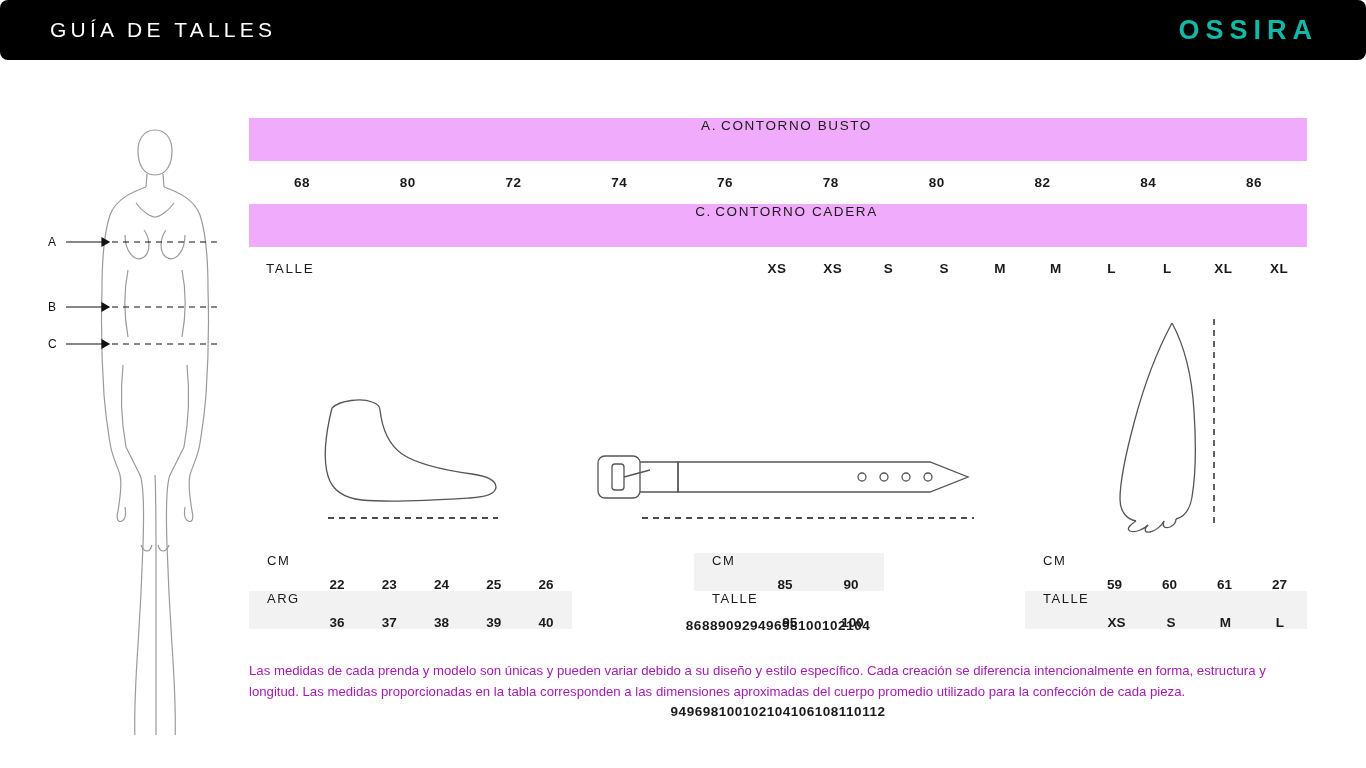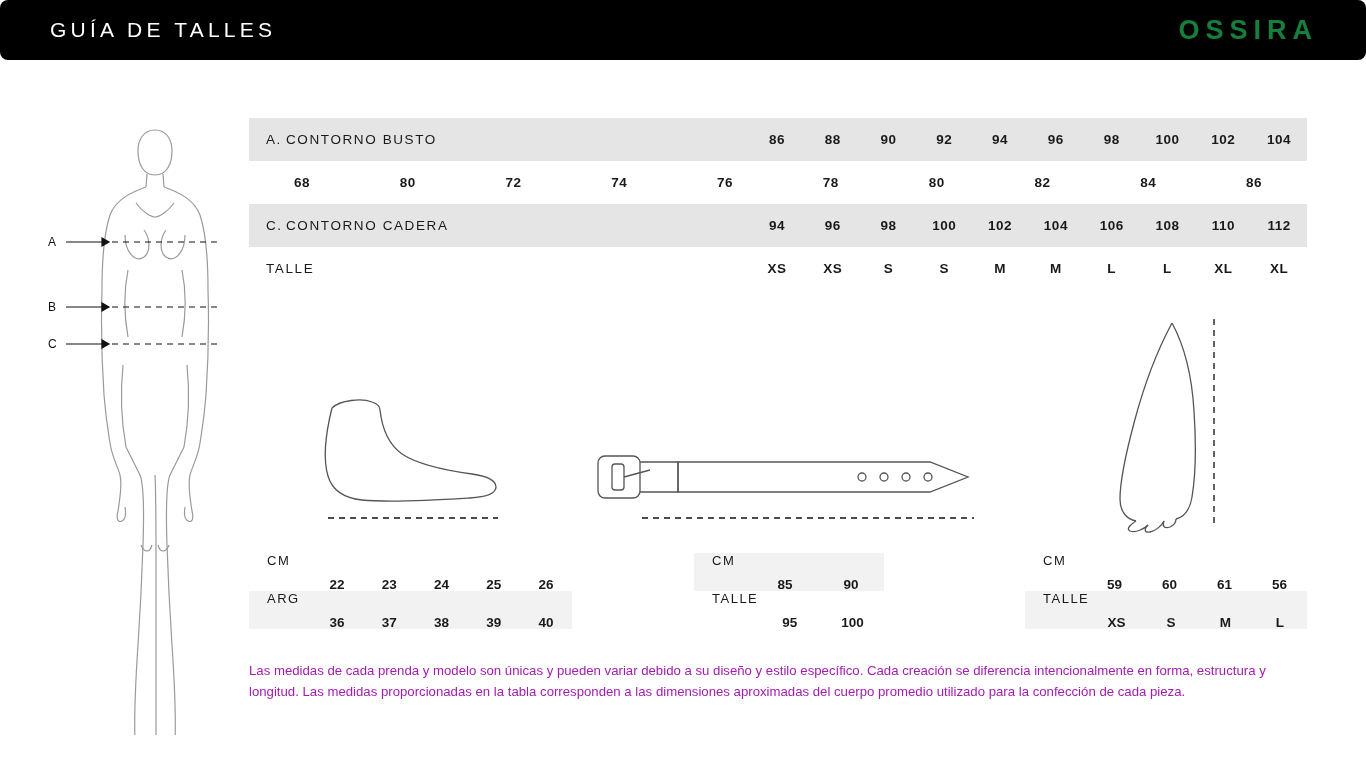--- a/index.html
+++ b/index.html
@@ -28,21 +28,21 @@
     padding: 0 48px 0 50px;
     border-radius: 8px;
   }
   .header-title {
     color: #ffffff;
     font-size: 21px;
     letter-spacing: 4.2px;
     font-weight: 400;
   }
   .brand {
-    color: #15803d;
+    color: #14b8a6;
     font-size: 27px;
     font-weight: 700;
     letter-spacing: 6px;
   }
 
   
   .figure-panel {
     position: absolute;
     left: 40px; top: 75px;
     width: 200px; height: 660px;
@@ -52,21 +52,21 @@
   .main-table {
     position: absolute;
     left: 249px; top: 118px;
     width: 1058px;
   }
   .main-row {
     display: flex;
     align-items: center;
     height: 43px;
   }
-  .main-row.shaded { background: #e5e5e5; }
+  .main-row.shaded { background: #f0abfc; flex-direction: column; }
   .main-row .label {
     flex: 0 0 500px;
     font-size: 13.5px;
     letter-spacing: 1.6px;
     padding-left: 17px;
     color: #1a1a1a;
     white-space: nowrap;
   }
   .main-row .label .letter { display: inline-block; min-width: 20px; }
   .main-row .cells {
@@ -342,21 +342,21 @@
     </div>
   </div>
 
   <div class="mini-table" id="arm-table">
     <div class="mini-row">
       <div class="mini-label">CM</div>
       <div class="mini-cells">
         <span>59</span>
         <span>60</span>
         <span>61</span>
-        <span>56</span>
+        <span>27</span>
       </div>
     </div>
     <div class="mini-row shaded">
       <div class="mini-label">TALLE</div>
       <div class="mini-cells">
         <span>XS</span>
         <span>S</span>
         <span>M</span>
         <span>L</span>
       </div>

